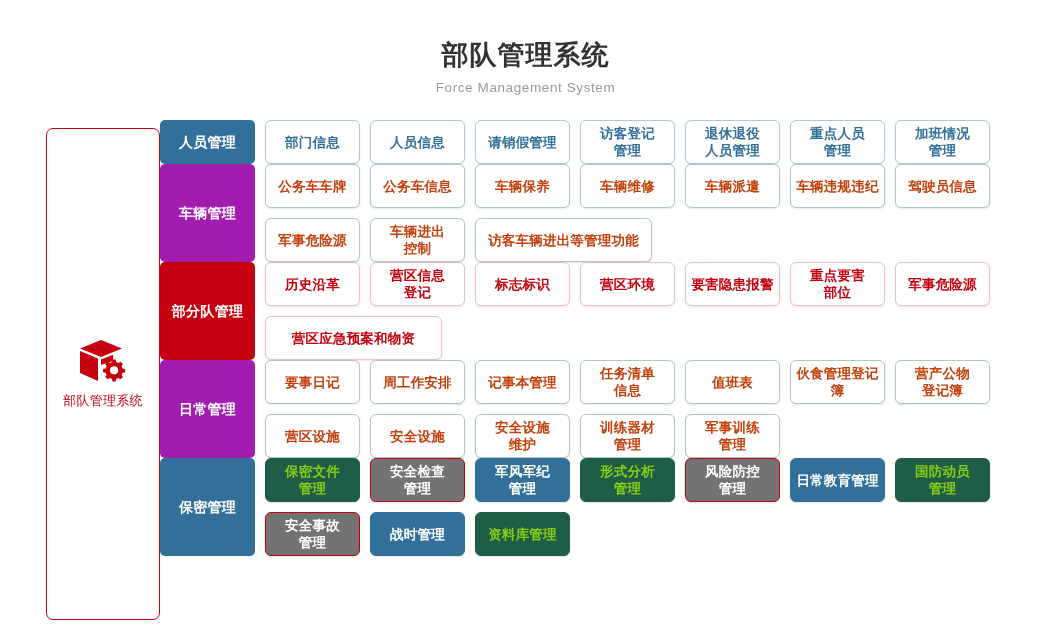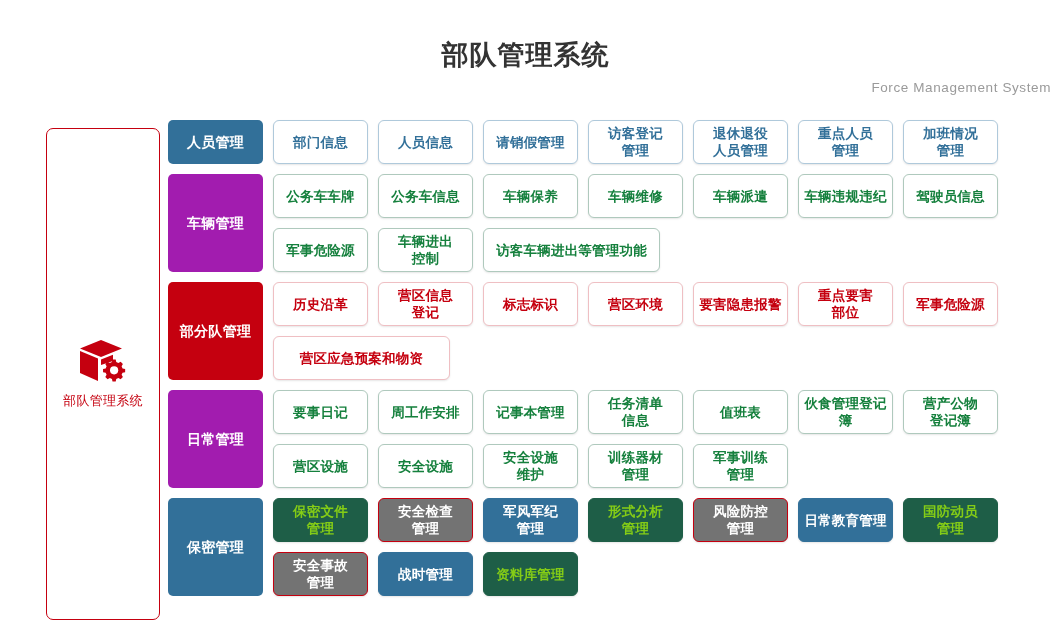--- a/index.html
+++ b/index.html
@@ -28,21 +28,20 @@
     color: #333333;
     letter-spacing: 1px;
     line-height: 34px;
   }
   .page-subtitle {
     font-size: 13.5px;
     color: #9a9a9a;
     letter-spacing: 0.6px;
     margin-top: 7px;
     line-height: 17px;
-    text-align: right;
   }
 
   
   .board {
     position: absolute;
     left: 0;
     top: 120px;
     width: 1051px;
     display: flex;
     align-items: flex-start;
@@ -77,24 +76,23 @@
   .brand-label {
     font-size: 13px;
     color: #C5000F;
     font-weight: normal;
     letter-spacing: 0.3px;
     white-space: nowrap;
   }
 
   
   .groups {
-    margin-left: 8px;
-    display: flex;
-    flex-direction: column;
-    gap: 10px;
+    margin-left: 0;
+    display: flex;
+    flex-direction: column;
   }
   .group {
     display: flex;
     align-items: stretch;
     gap: 10px;
   }
   .group-header {
     width: 95px;
     flex: 0 0 95px;
     border-radius: 5px;
@@ -143,21 +141,21 @@
   }
   .tile.w2 { width: 177px; }
 
   
   .tile.out-blue {
     border: 1px solid #AFC9DB;
     color: #327099;
   }
   .tile.out-green {
     border: 1px solid #AFC9BD;
-    color: #15803d;
+    color: #c2410c;
   }
   .tile.out-red {
     border: 1px solid #EFBFC3;
     color: #C5000F;
   }
 
   
   .tile.fill-blue {
     background: #327099;
     border: 1px solid #327099;

